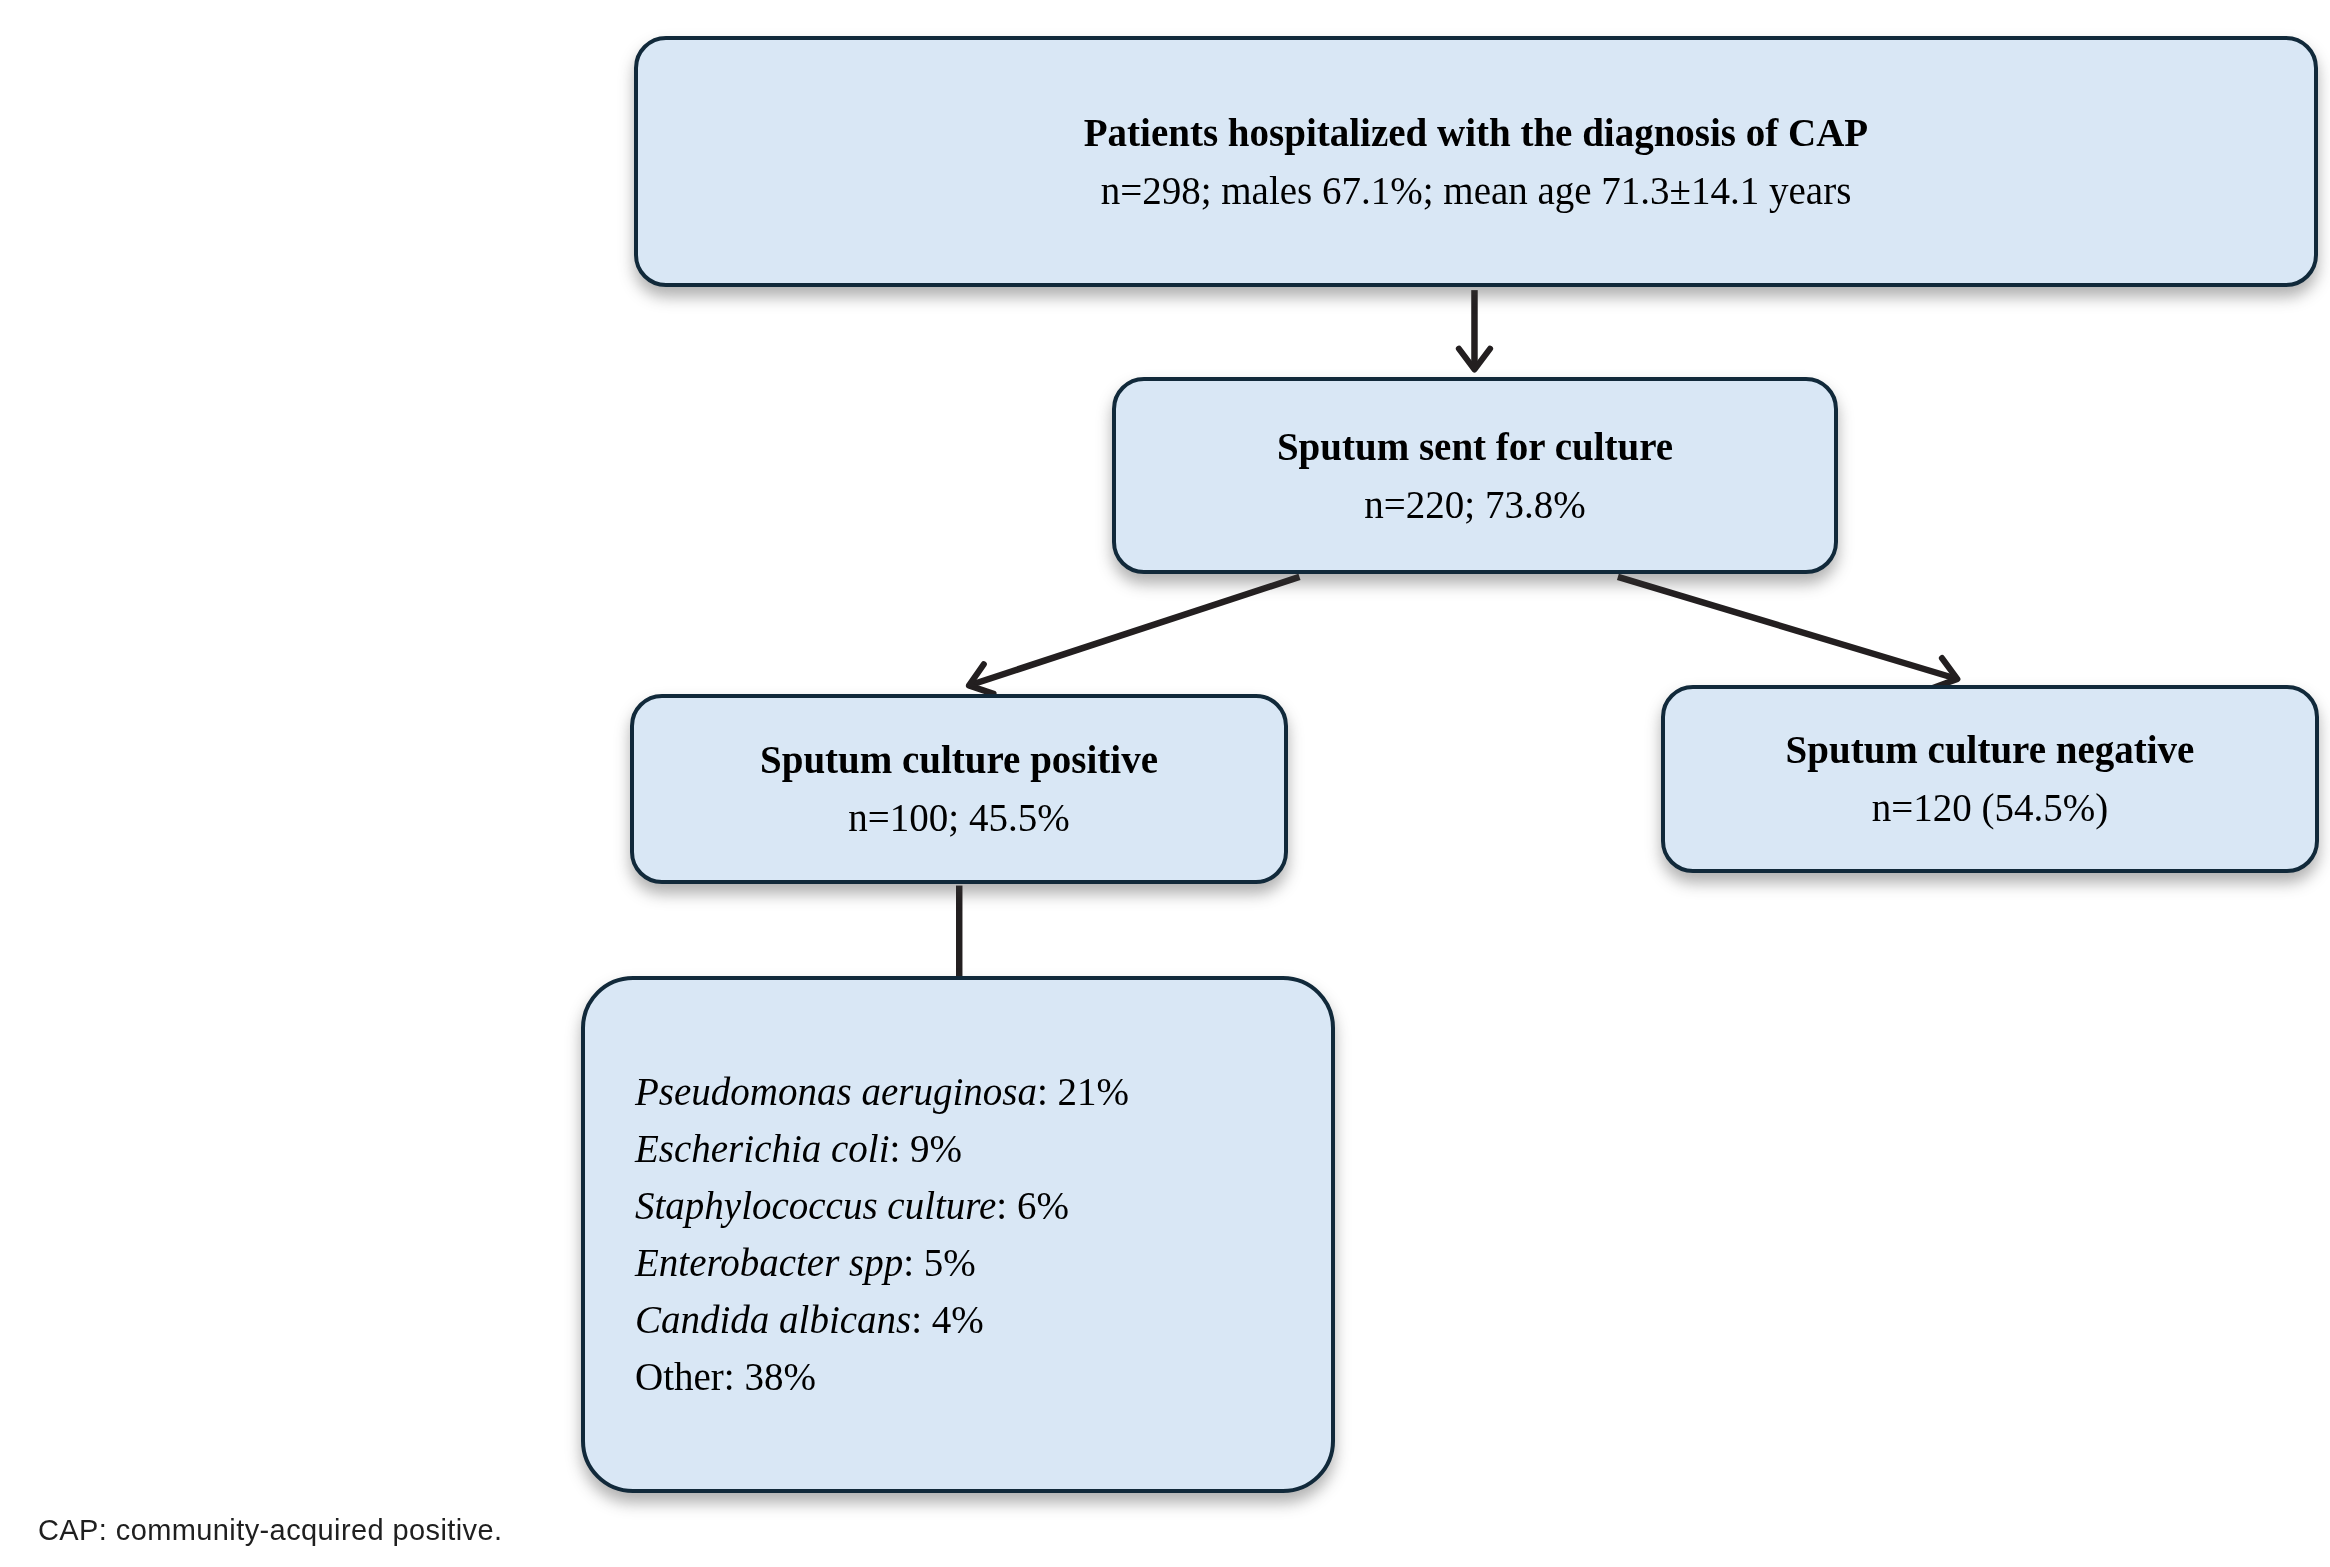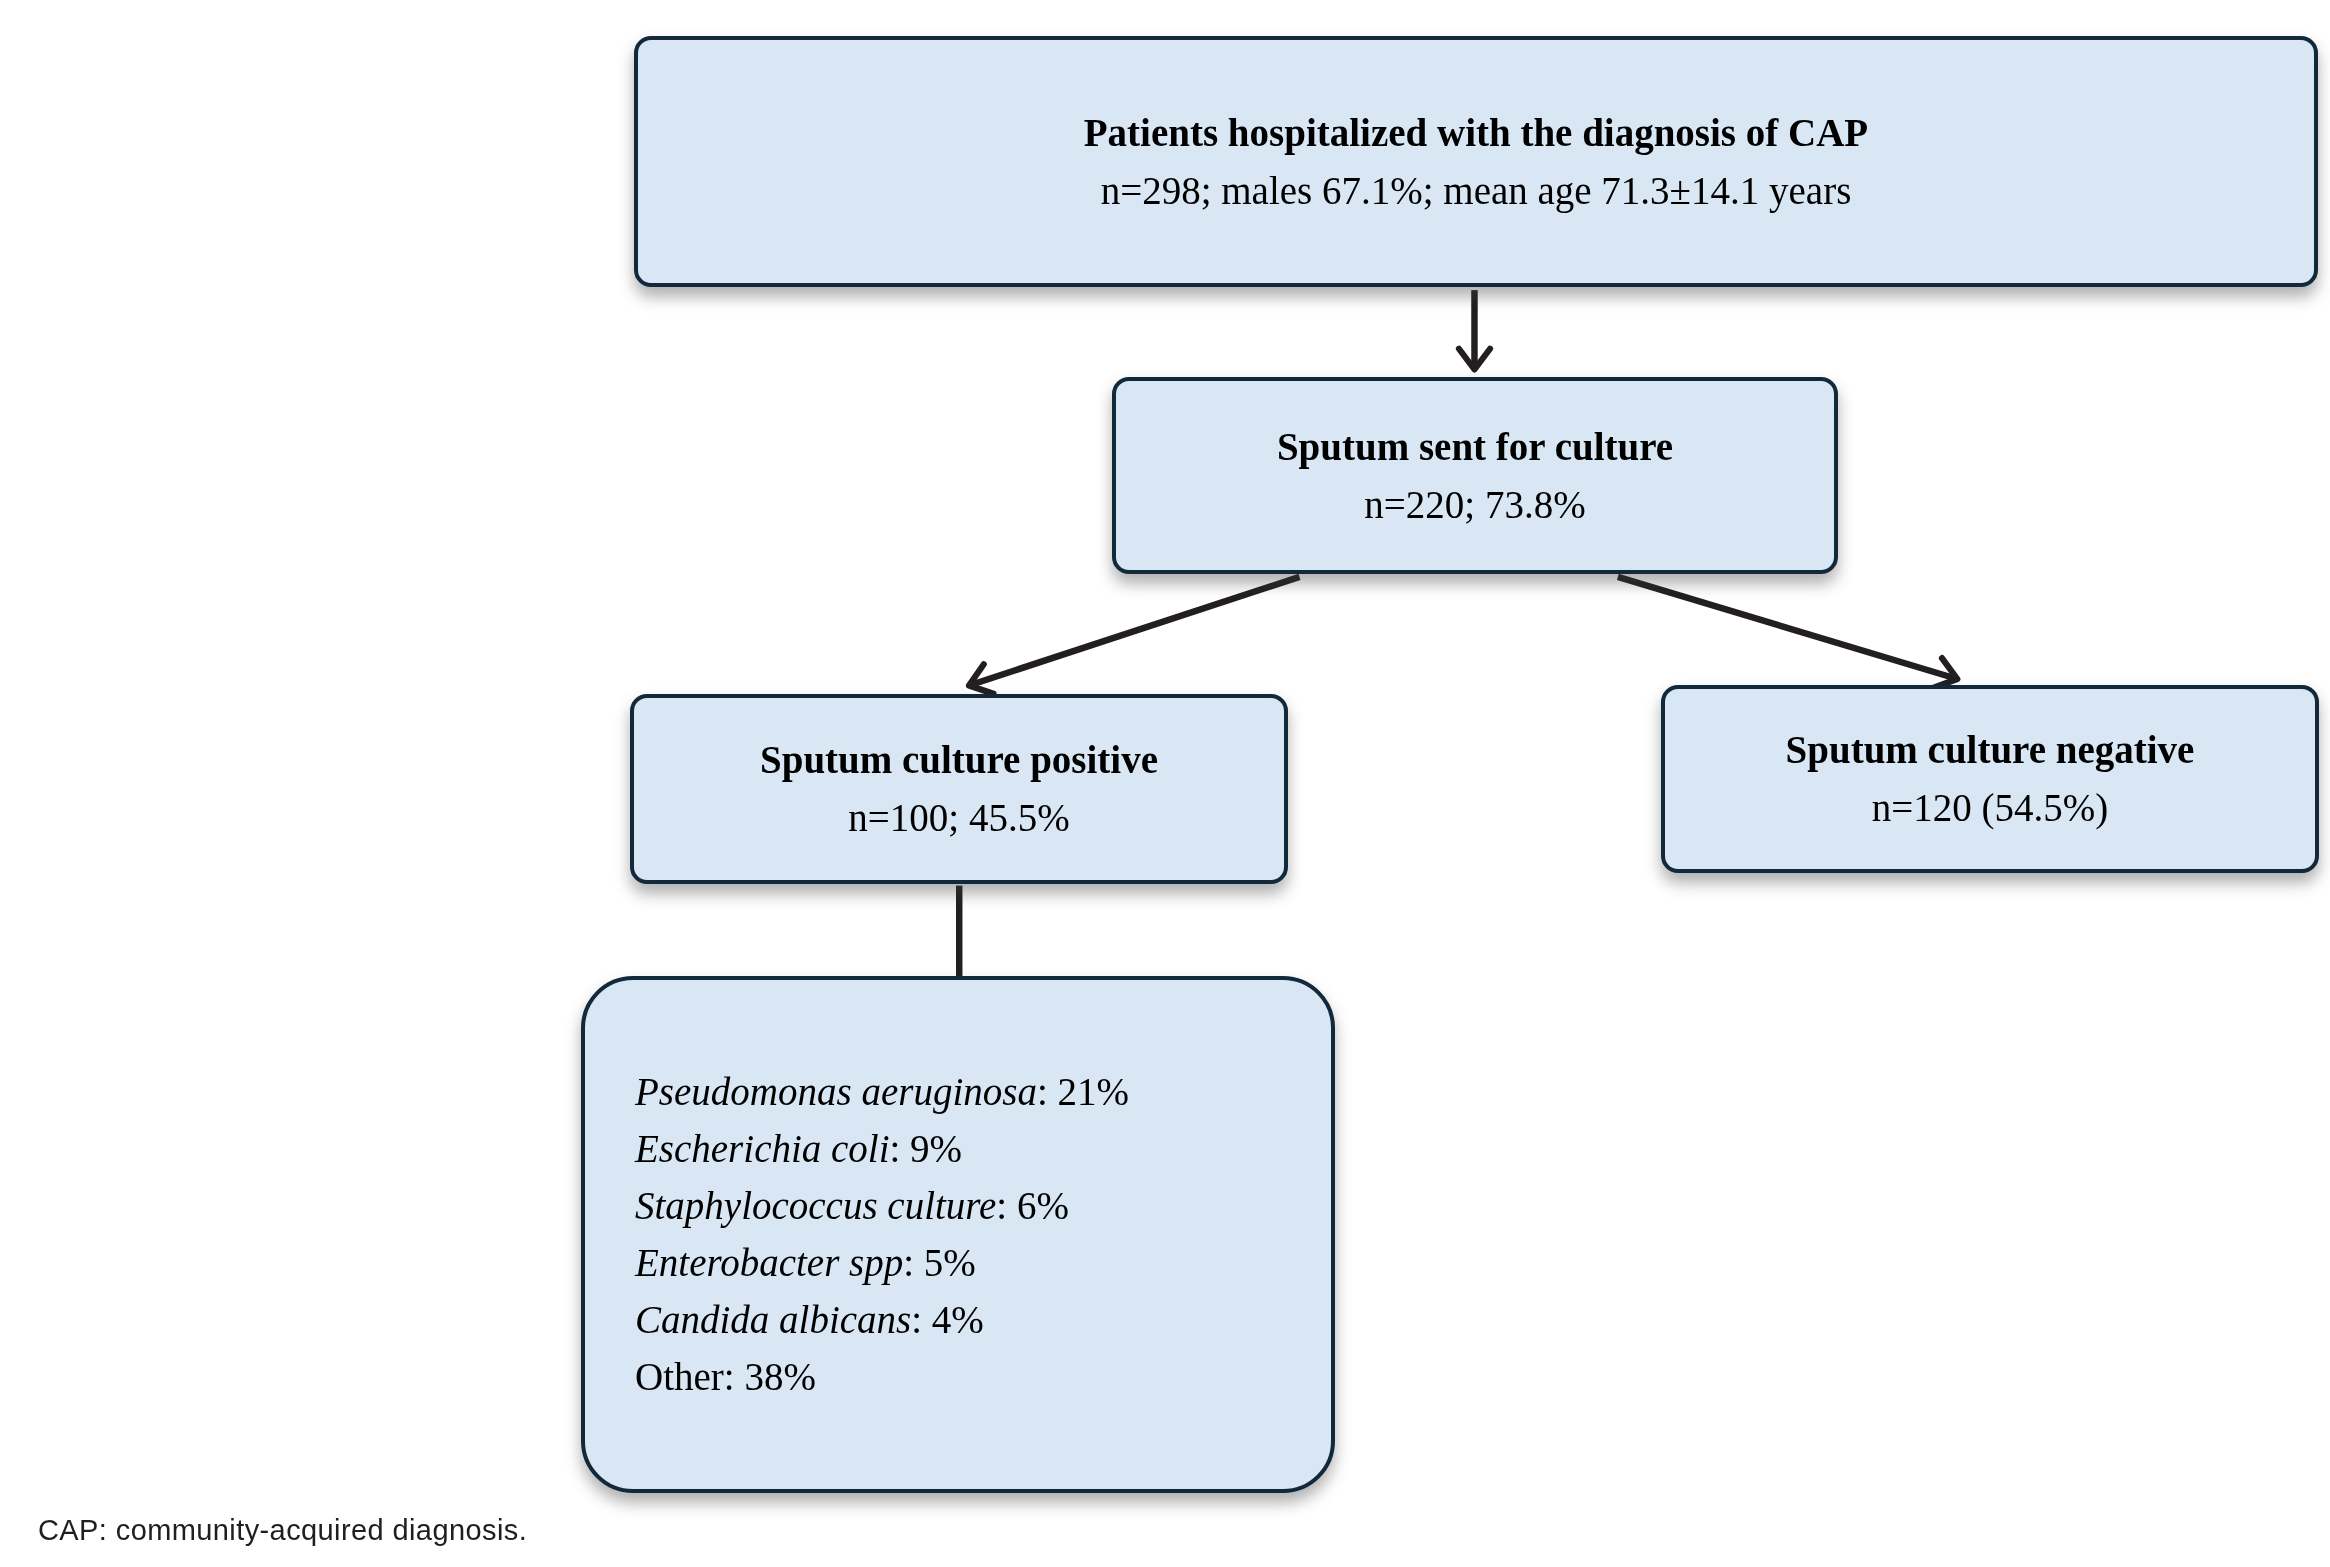--- a/index.html
+++ b/index.html
@@ -19,21 +19,21 @@
     overflow:hidden;
   }
   .connector-layer{
     position:absolute;left:0;top:0;width:2330px;height:1567px;
     pointer-events:none;
   }
   .node{
     position:absolute;
     background:var(--box-fill,#d9e7f5);
     border:4px solid var(--box-border,#11293a);
-    border-radius:17px;
+    border-radius:32px;
     box-shadow:0 9.7px 14.6px rgba(60,60,60,0.40);
     display:flex;flex-direction:column;justify-content:center;align-items:center;
     text-align:right;
   }
   .node .title{
     font-weight:bold;
     font-size:39px;
     line-height:58px;
   }
   .node .subtitle{
@@ -116,14 +116,14 @@
     <span class="species">Enterobacter spp</span><span>: 5%</span>
   </div>
   <div class="b-row">
     <span class="species">Candida albicans</span><span>: 4%</span>
   </div>
   <div class="b-row">
     <span class="plain">Other</span><span>: 38%</span>
   </div>
 </div>
 
-<div class="footnote">CAP: community-acquired diagnosis.</div>
+<div class="footnote">CAP: community-acquired positive.</div>
 
 
 </body></html>

